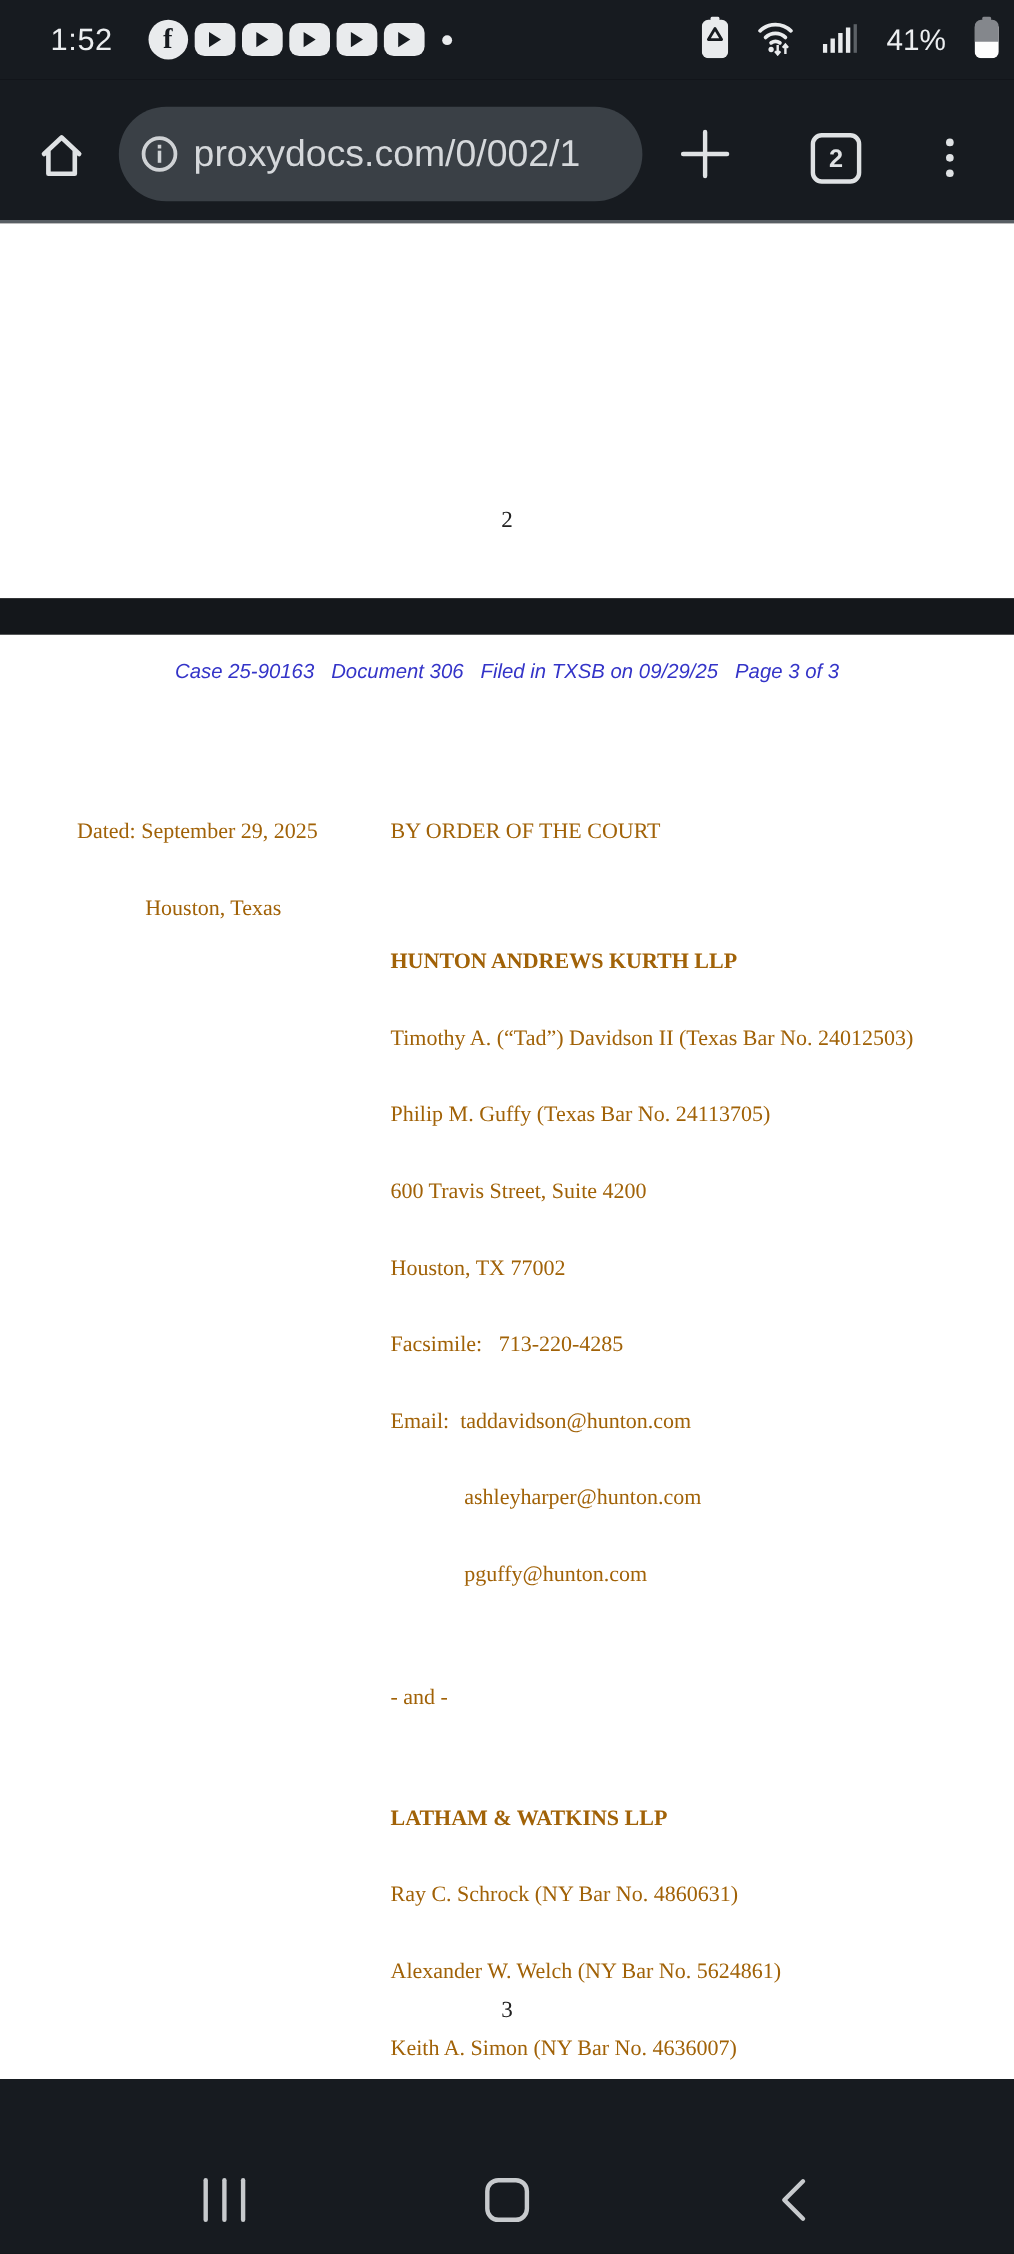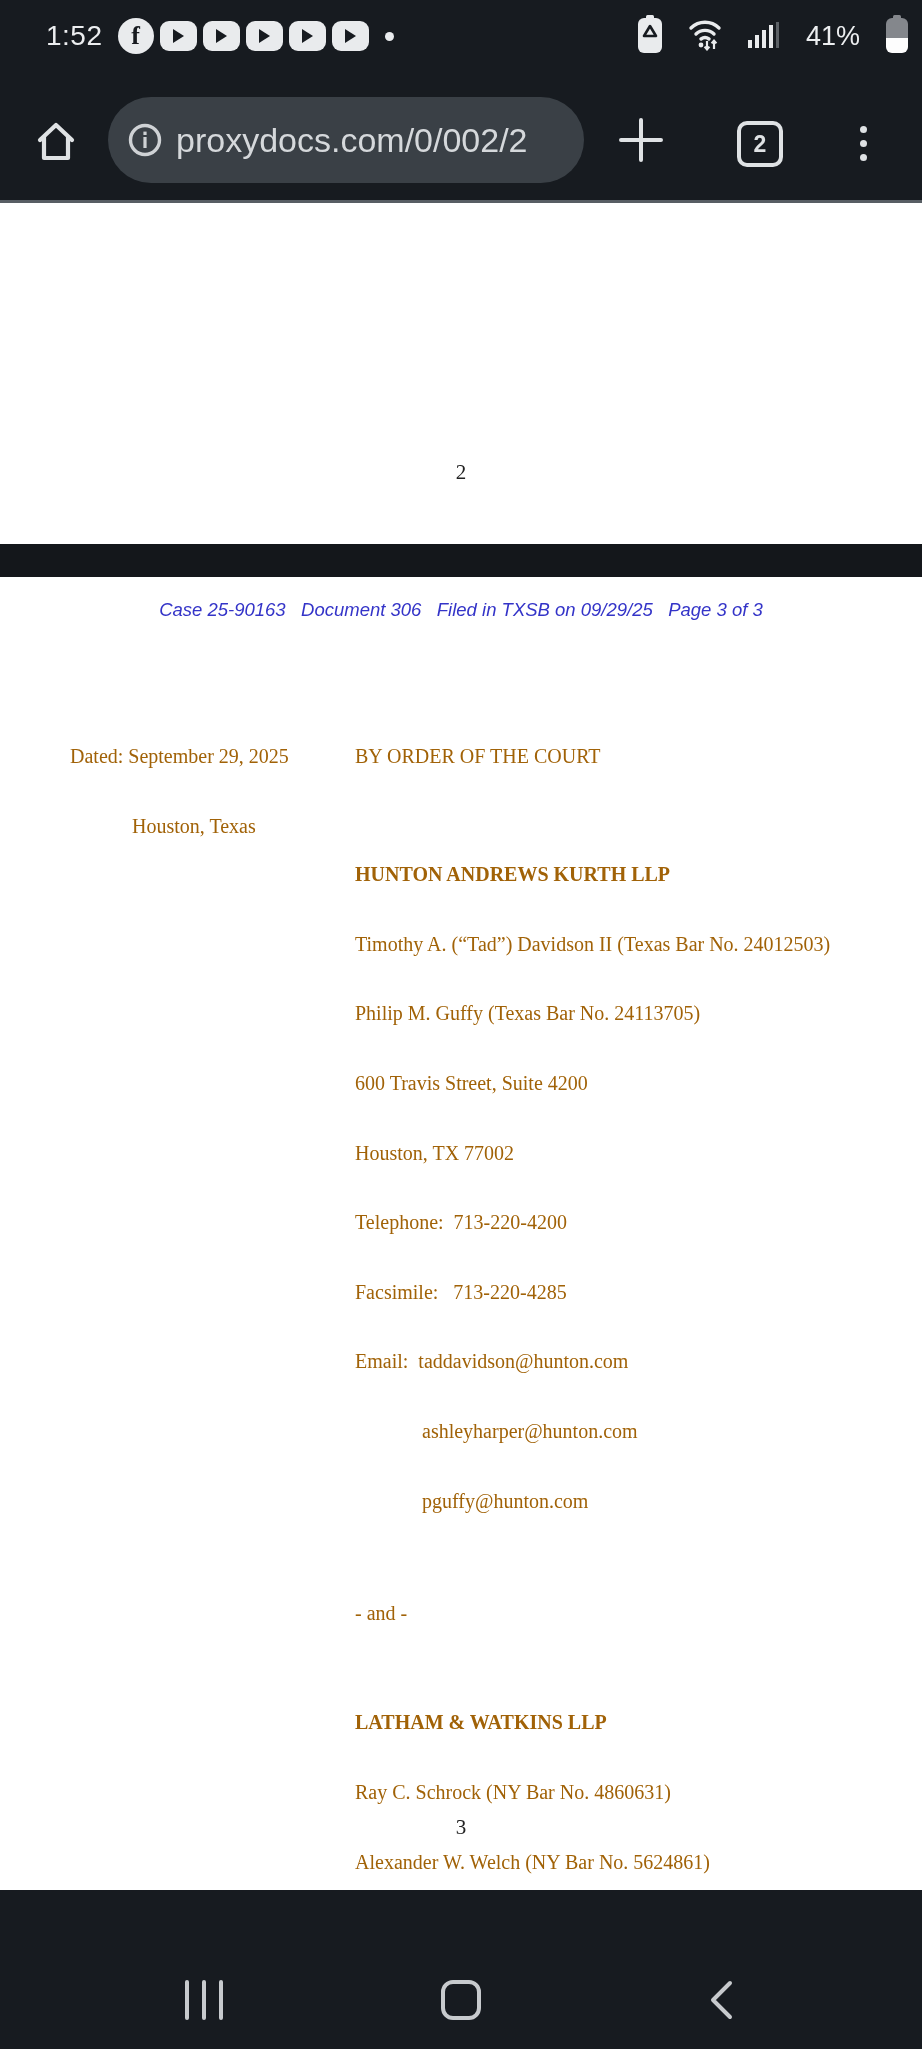--- a/index.html
+++ b/index.html
@@ -1,21 +1,21 @@
 <!DOCTYPE html>
 <html><head>
 <meta charset="utf-8">
 <style>
   html,body{margin:0;padding:0;background:#000;}
   body{width:922px;height:2049px;position:relative;font-family:"Liberation Sans",sans-serif;overflow:hidden;}
   .abs{position:absolute;}
 
   
   .statusbar{left:0;top:0;width:922px;height:72px;background:#171b20;display:flex;align-items:center;}
-  .sb-left{display:flex;align-items:center;margin-left:46px;gap:7px;}
+  .sb-left{display:flex;align-items:center;margin-left:46px;gap:24px;}
   .sb-time{color:#eceef0;font-size:28px;letter-spacing:.5px;}
   .notif-row{display:flex;align-items:center;gap:6px;margin-left:8px;}
   .fb-ic{width:36px;height:36px;border-radius:50%;background:#e9ebed;display:flex;align-items:center;justify-content:center;color:#171b20;font-weight:bold;font-size:26px;font-family:"Liberation Serif",serif;}
   .yt-ic{width:37px;height:30px;border-radius:9px;background:#e9ebed;display:flex;align-items:center;justify-content:center;}
   .yt-ic svg{display:block}
   .notif-dot{width:9px;height:9px;border-radius:50%;background:#e9ebed;margin-left:10px;}
   .sb-right{display:flex;align-items:center;gap:26px;position:absolute;right:14px;top:0;height:72px;}
   .pct{color:#eceef0;font-size:27px;}
 
   
@@ -135,21 +135,21 @@
       </svg>
   </div>
   <div class="abs omnibox">
     <span class="info-ic">
       <svg width="34" height="34" viewBox="0 0 34 34">
           <circle cx="17" cy="17" r="14.5" fill="none" stroke="#cfd2d5" stroke-width="3.4"></circle>
           <rect x="15.4" y="14" width="3.2" height="11" fill="#cfd2d5"></rect>
           <rect x="15.4" y="8.6" width="3.2" height="3.4" fill="#cfd2d5"></rect>
         </svg>
     </span>
-    <span class="url-text">proxydocs.com/0/002/2</span>
+    <span class="url-text">proxydocs.com/0/002/1</span>
   </div>
   <div class="abs plus-btn">
     <svg width="52" height="56" viewBox="0 0 52 56">
         <path d="M26 8 v40 M6 28 h40" stroke="#dfe2e4" stroke-width="4" stroke-linecap="round" fill="none"></path>
       </svg>
   </div>
   <div class="abs tab-btn">
     <span>2</span>
   </div>
   <div class="abs menu-btn">
@@ -174,21 +174,20 @@
   </div>
 
   <div class="abs doc right-col">
     <div>BY ORDER OF THE COURT</div>
 
     <div class="firm gap-block">HUNTON ANDREWS KURTH LLP</div>
     <div>Timothy A. (“Tad”) Davidson II (Texas Bar No. 24012503)</div>
     <div>Philip M. Guffy (Texas Bar No. 24113705)</div>
     <div>600 Travis Street, Suite 4200</div>
     <div>Houston, TX 77002</div>
-    <div>Telephone:  713-220-4200</div>
     <div>Facsimile:   713-220-4285</div>
     <div>Email:  taddavidson@hunton.com</div>
     <div class="email-cont">ashleyharper@hunton.com</div>
     <div class="email-cont">pguffy@hunton.com</div>
 
     <div class="and-sep">- and -</div>
 
     <div class="firm firm2">LATHAM &amp; WATKINS LLP</div>
     <div>Ray C. Schrock (NY Bar No. 4860631)</div>
     <div>Alexander W. Welch (NY Bar No. 5624861)</div>

